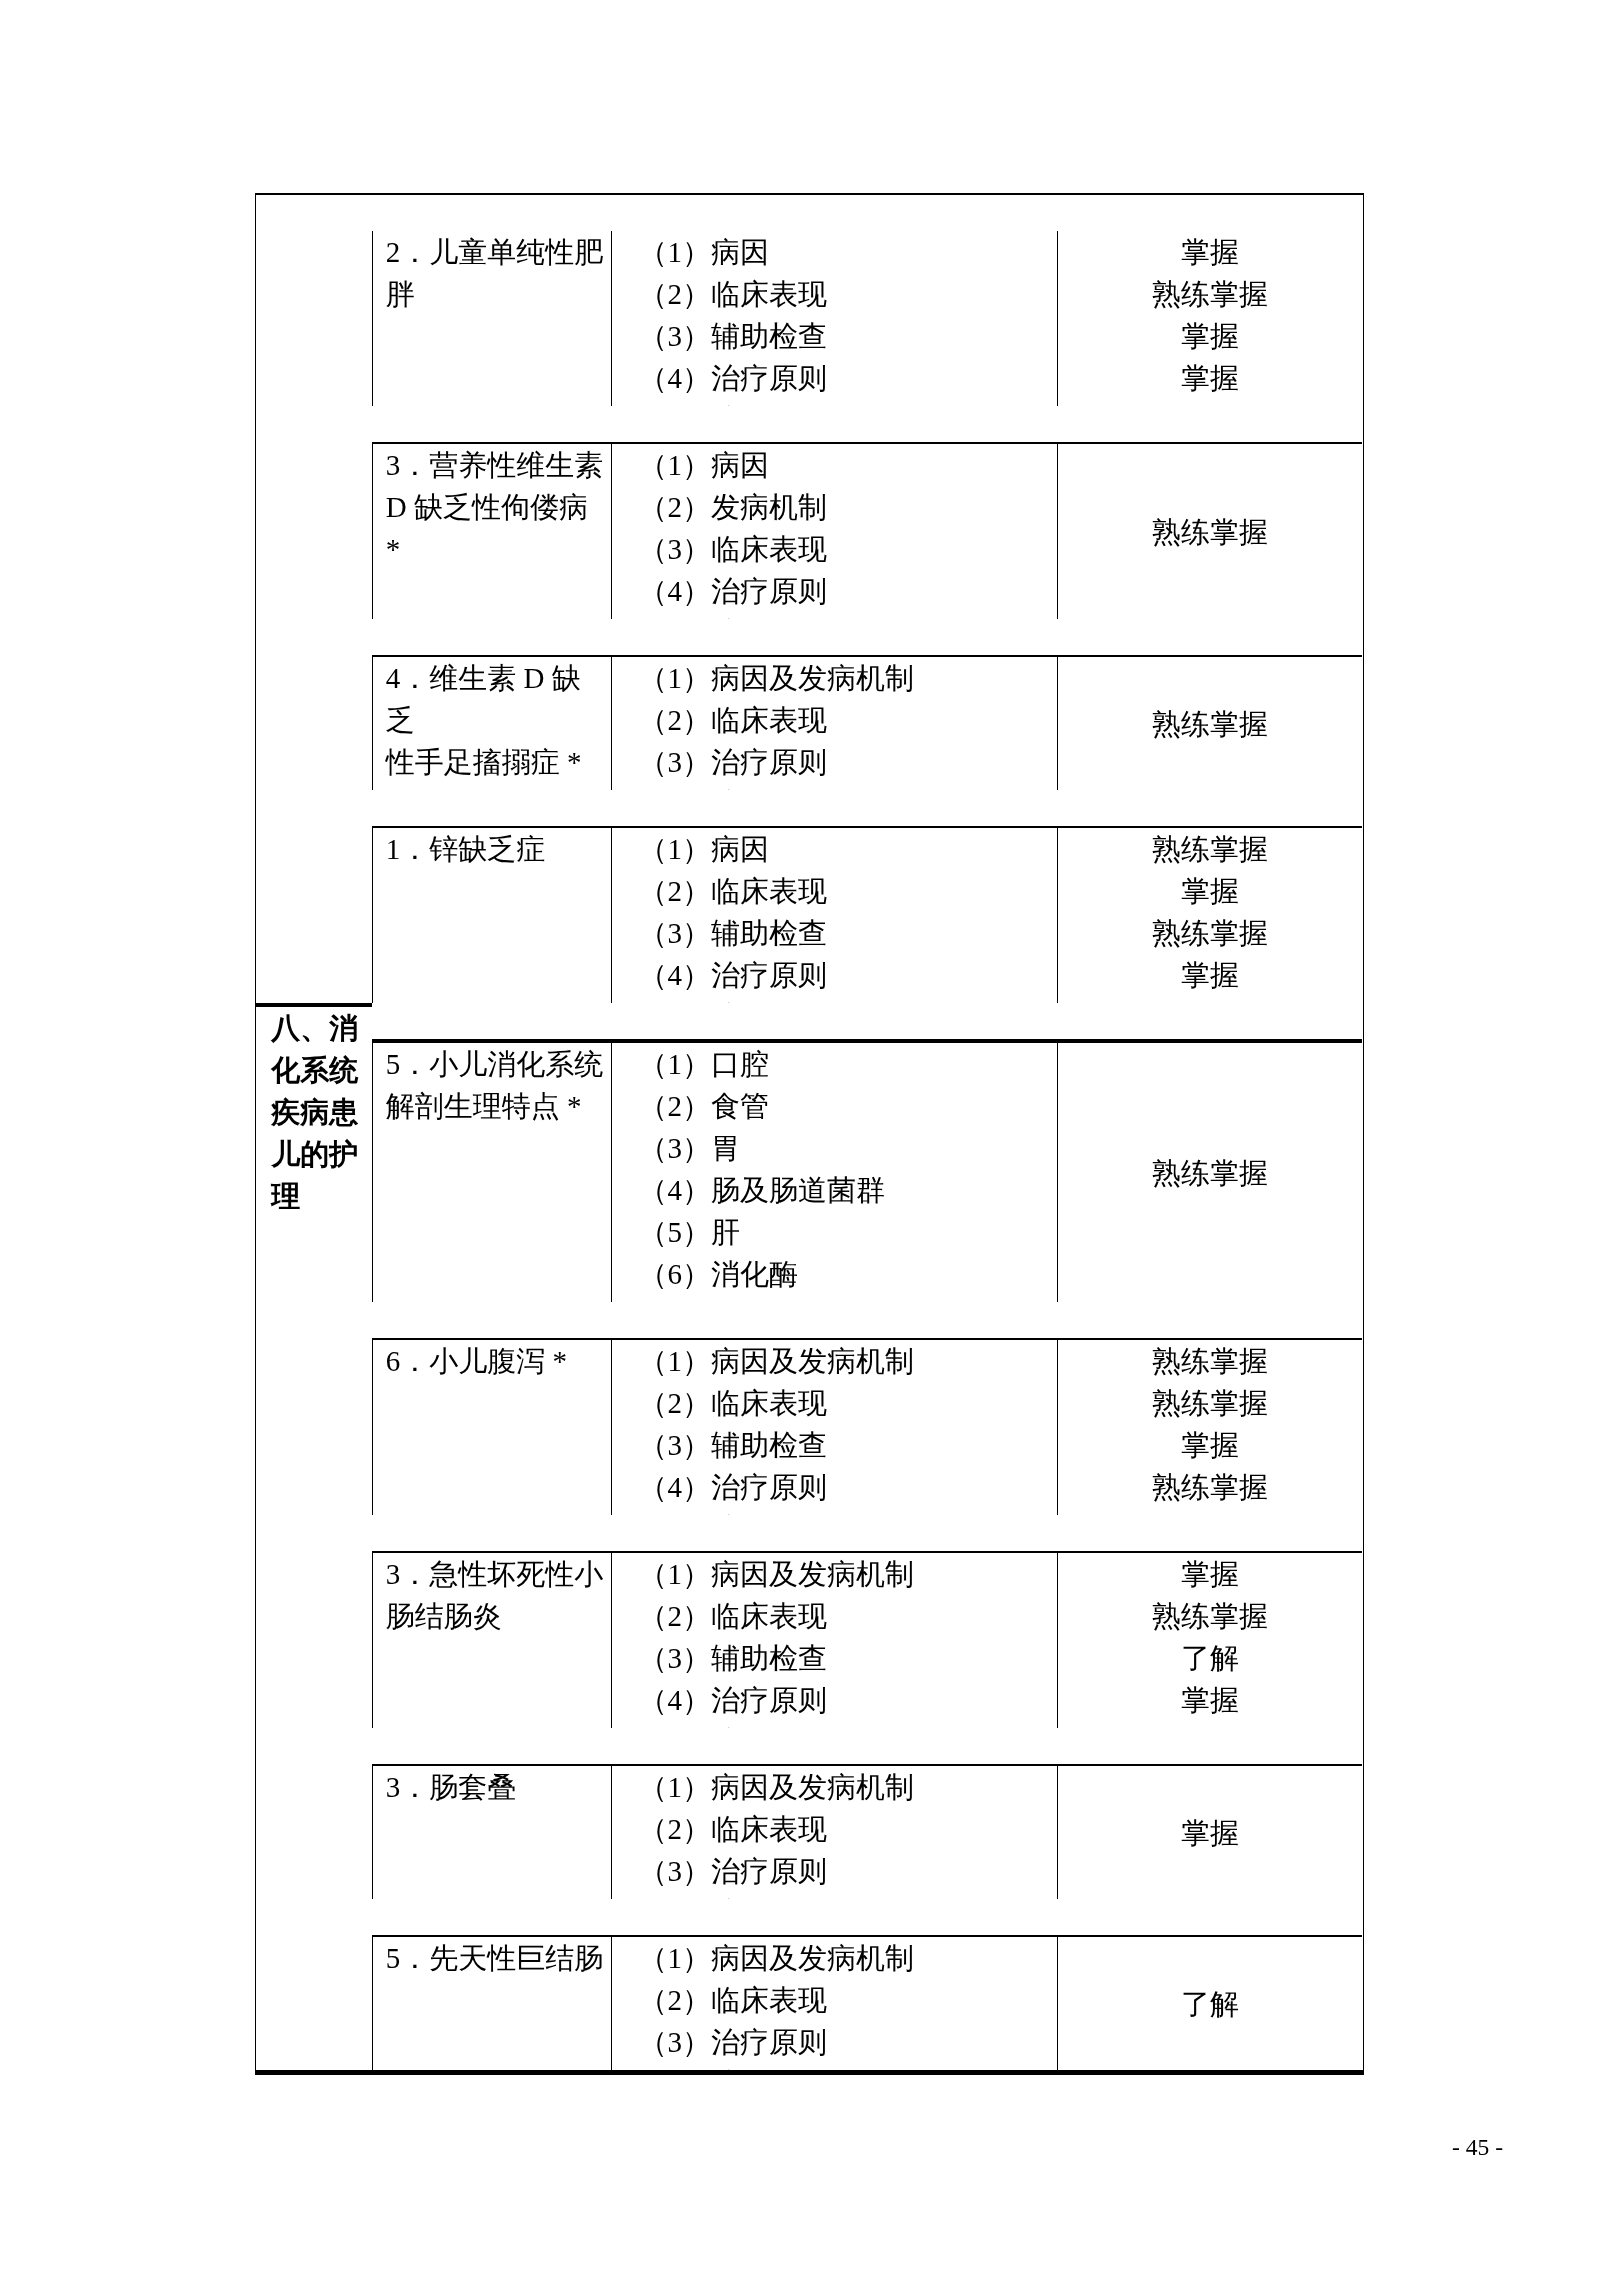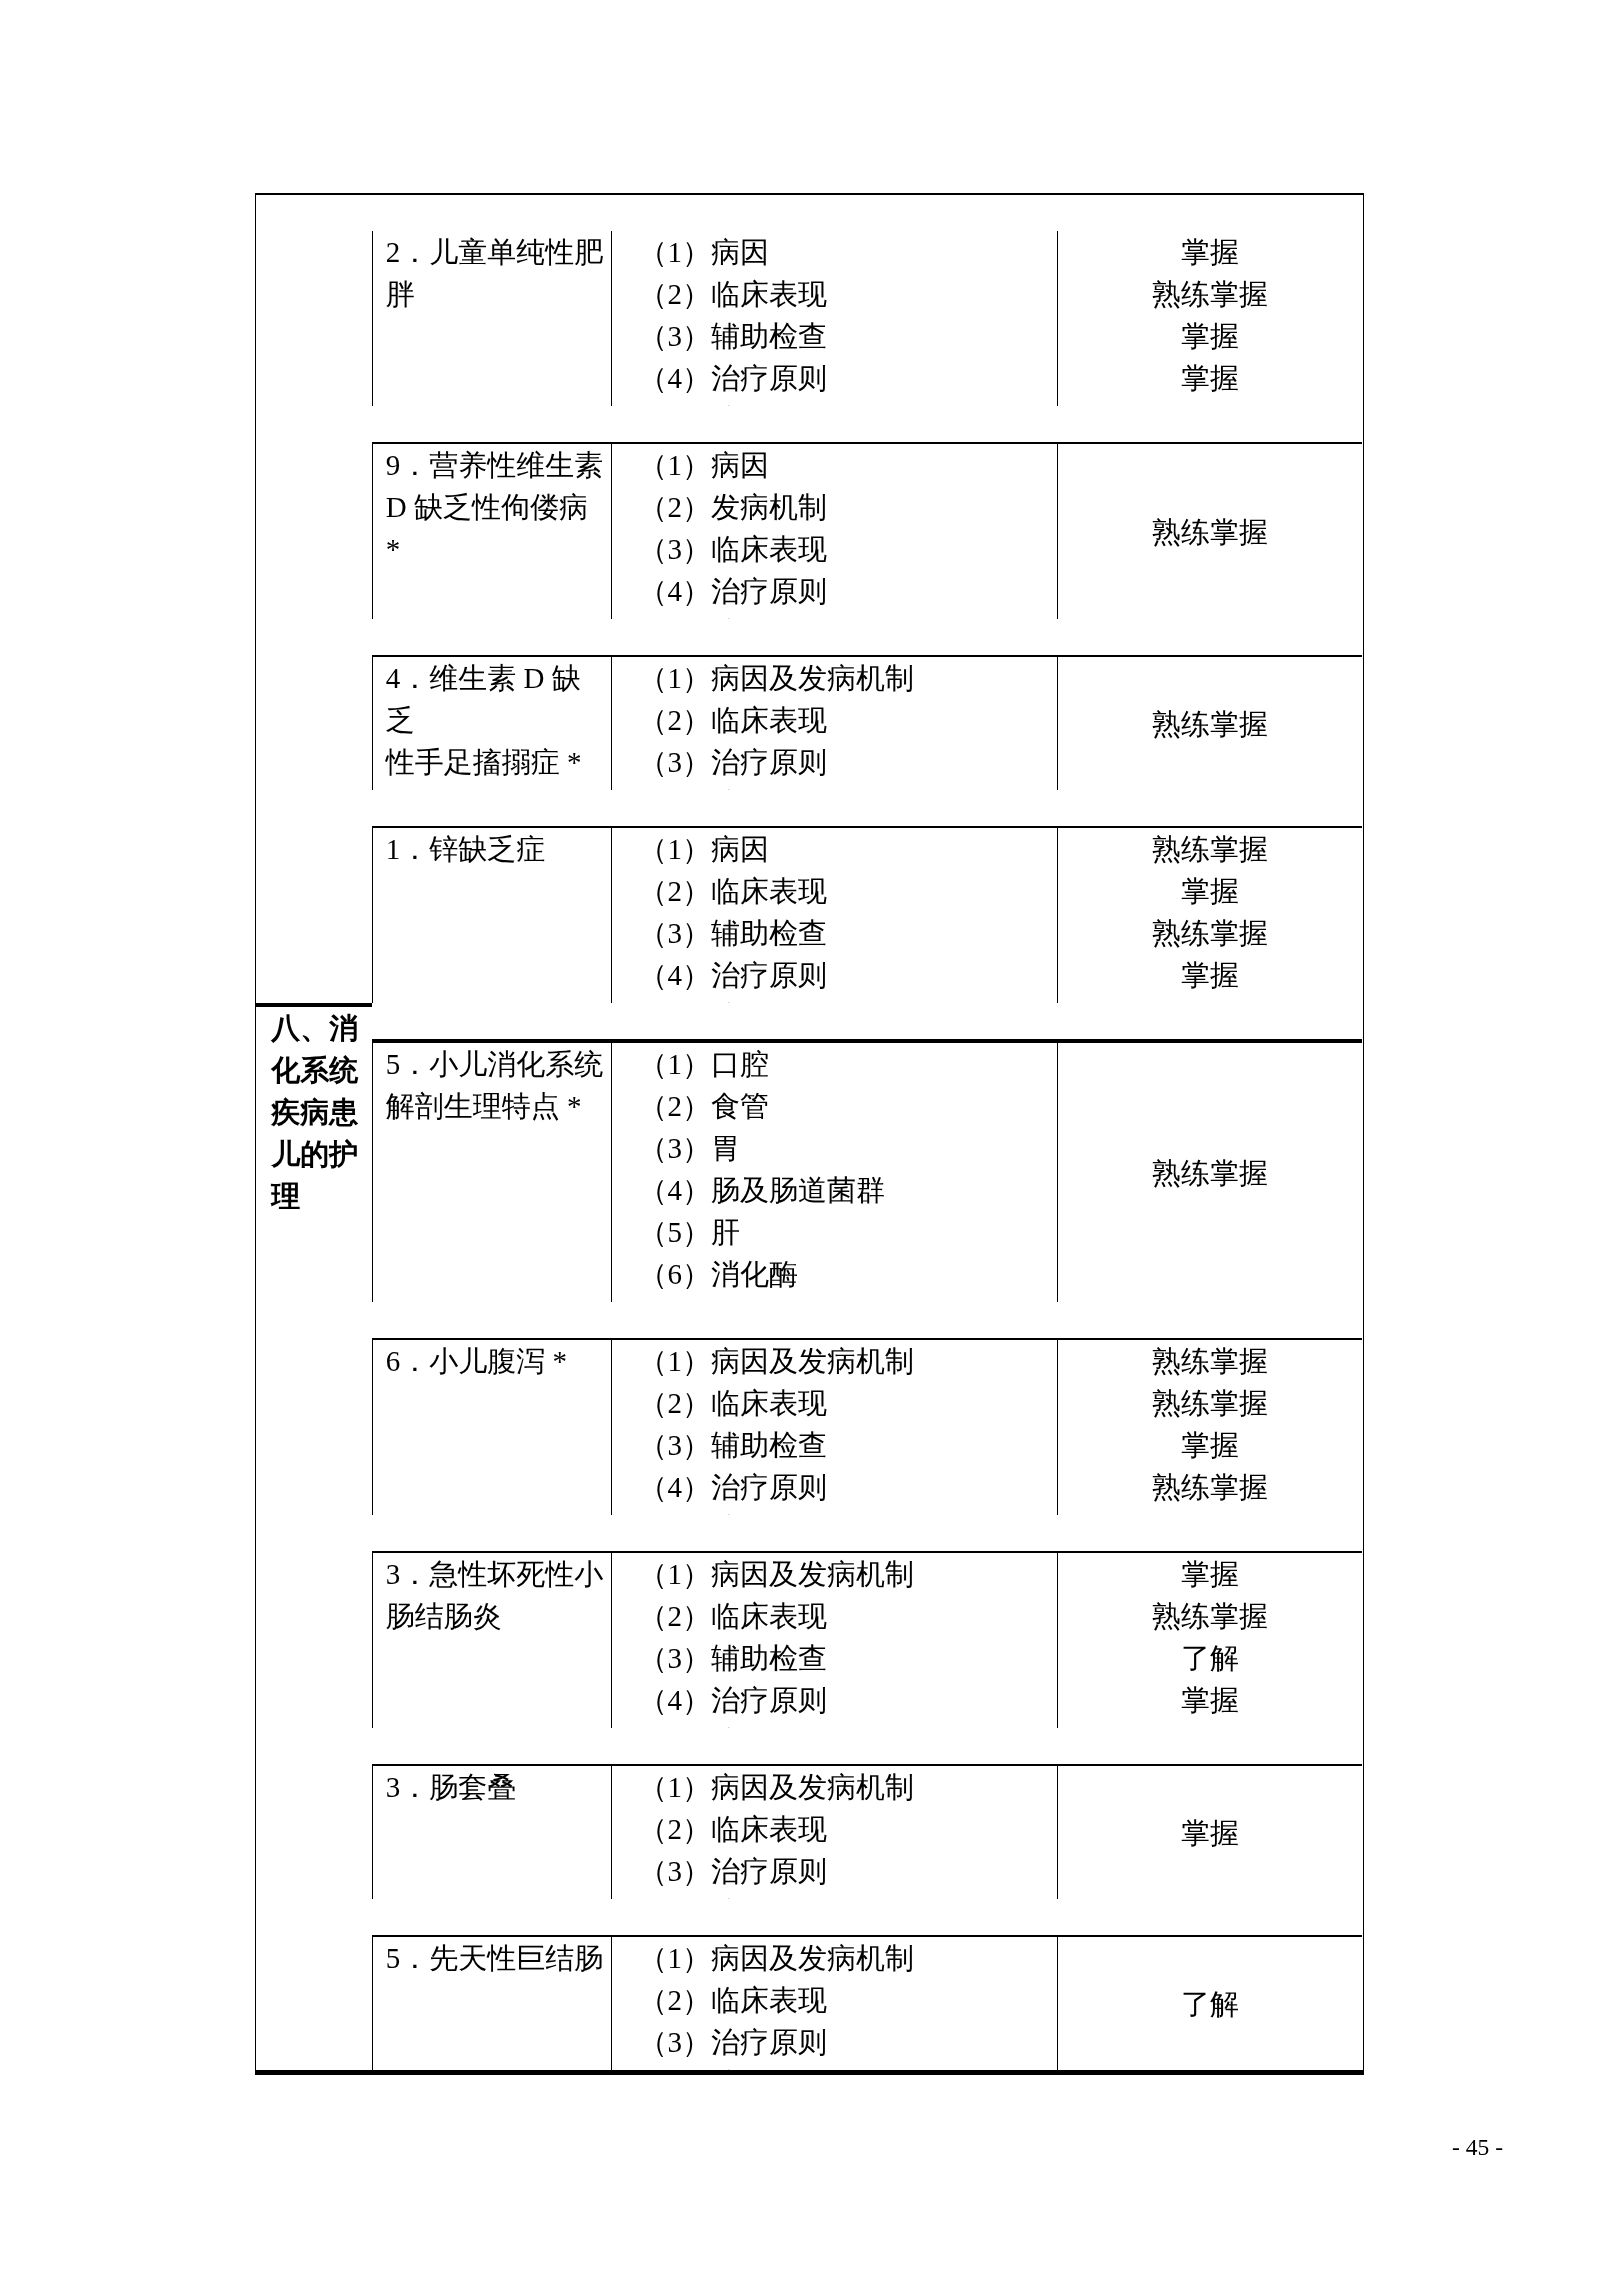--- a/index.html
+++ b/index.html
@@ -80,21 +80,21 @@
 （2）临床表现
 （3）辅助检查
 （4）治疗原则
 （5）护理措施</div>
     <div class="cell mastery-lines vline" style="grid-row:1">掌握
 熟练掌握
 掌握
 掌握
 熟练掌握</div>
 
-    <div class="cell topic vline bt5" style="grid-row:2">9．营养性维生素
+    <div class="cell topic vline bt5" style="grid-row:2">3．营养性维生素
 D 缺乏性佝偻病
 *</div>
     <div class="cell items vline bt5" style="grid-row:2">（1）病因
 （2）发病机制
 （3）临床表现
 （4）治疗原则
 （5）护理措施</div>
     <div class="mastery-merged vline bt5" style="grid-row:2">熟练掌握</div>
 
     <div class="cell topic vline bt5" style="grid-row:3">4．维生素 D 缺乏

